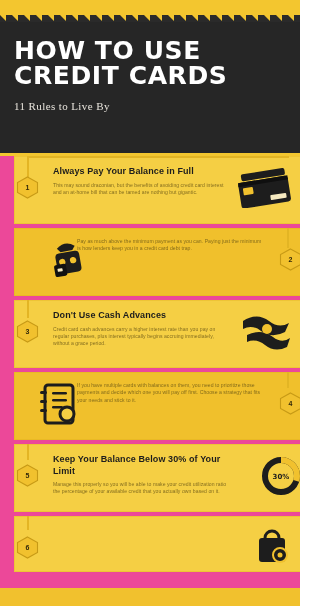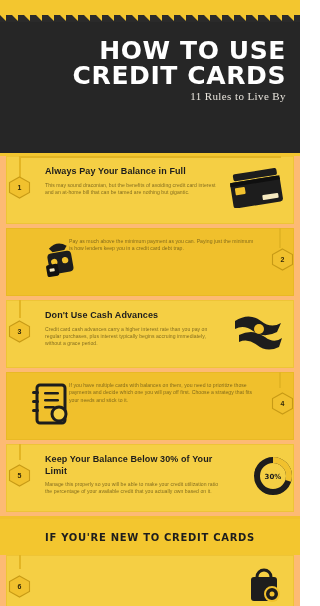--- a/index.html
+++ b/index.html
@@ -36,52 +36,53 @@
     display: block;
   }
 
   
   .header {
     position: relative;
     width: 300px;
     height: 134px;
     background: #262626;
     padding: 16px 14px 24px;
-    text-align: right;
+    text-align: left;
   }
   .header::after {
     content: "";
     position: absolute;
     left: 0; right: 0; bottom: 0;
     height: 3px;
     background: #f3c62f;
   }
   .title {
     color: #ffffff;
     font-weight: bold;
     font-size: 25px;
     line-height: 25px;
     letter-spacing: 0.6px;
     text-transform: uppercase;
     font-family: "DejaVu Sans", sans-serif;
   }
   .subtitle {
-    margin-top: 2px;
+    margin-top: 12px;
     color: #e8e4dc;
     font-size: 11px;
     letter-spacing: 0.4px;
     font-family: "Liberation Serif", serif;
   }
 
   
   .rules {
     position: relative;
     width: 316px;
-    background: #fdba74;
+    background: #ec4899;
     padding-bottom: 0;
+    padding-left: 8px;
   }
 
   .rule {
     position: relative;
     width: 300px;
     min-height: 72px;
   }
 
   
   .rule-panel {
@@ -350,25 +351,20 @@
       <div class="badge">
         <svg width="23" height="23" viewBox="0 0 23 23">
           <polygon points="11.5,1 21.5,6.5 21.5,16.5 11.5,22 1.5,16.5 1.5,6.5" fill="#f1c12e" stroke="#c79a16" stroke-width="1.1"></polygon>
         </svg>
         <div class="badge-num">5</div>
       </div>
     </div>
 
   </div>
 
-  <div class="section-banner">
-    <div class="band-inner">
-      <div class="section-title">IF YOU'RE NEW TO CREDIT CARDS</div>
-    </div>
-  </div>
 
   <div class="rules">
     <div class="rule badge-left icon-right">
       <div class="connector" style="left:19px; top:0; width:2px; height:14px;"></div>
       <div class="rule-panel" style="min-height:56px;">
         <div class="rule-icon" style="top:60%;">
           <svg width="40" height="38" viewBox="0 0 40 38">
             <path d="M12,10 a7,7 0 0 1 14,0" fill="none" stroke="#1d1d1d" stroke-width="3"></path>
             <rect x="6" y="10" width="26" height="24" rx="3" fill="#1d1d1d"></rect>
             <circle cx="27" cy="27" r="7" fill="#1d1d1d" stroke="#f1c12e" stroke-width="2"></circle>

